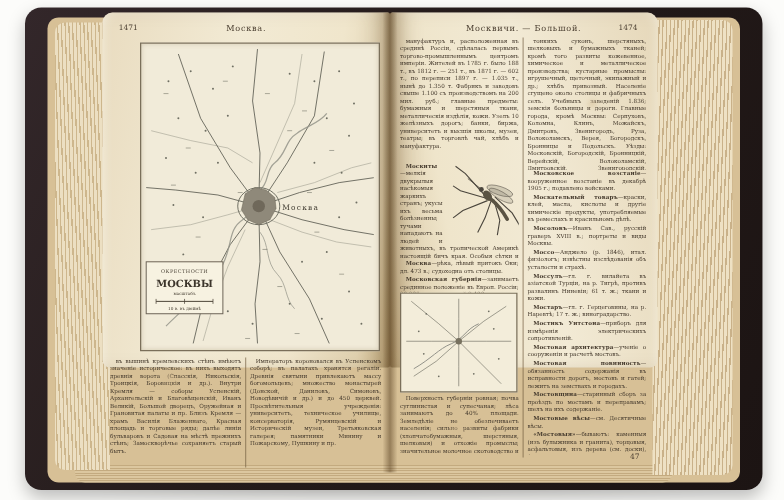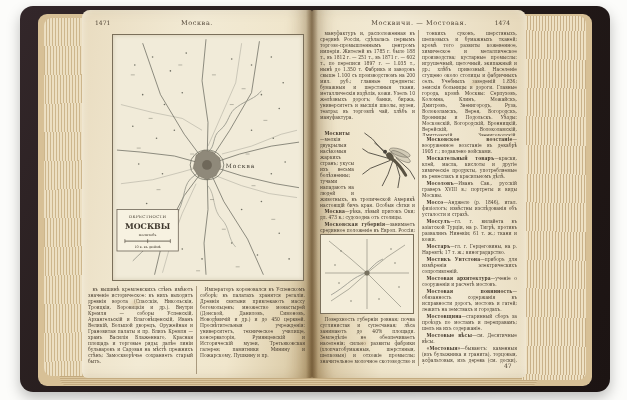--- a/index.html
+++ b/index.html
@@ -12,21 +12,21 @@
          box-shadow:0 6px 14px rgba(0,0,0,.25);}
   .stack{position:absolute;left:38px;top:14px;width:554px;height:372px;border-radius:9px;
          background:#d7c096;}
   .fan-left{position:absolute;left:44px;top:18px;width:44px;height:358px;border-radius:8px 0 0 8px;
          background:repeating-linear-gradient(88deg,#ecdfc2 0 2px,#cdb68c 2px 3px);}
   .fan-right{position:absolute;left:522px;top:16px;width:64px;height:364px;border-radius:0 8px 8px 0;
          background:repeating-linear-gradient(92deg,#eee1c4 0 2px,#c9b189 2px 3px);}
   .edge-bottom{position:absolute;left:60px;top:372px;width:478px;height:14px;
          background:repeating-linear-gradient(0deg,#dcc79f 0 1px,#c3aa7f 1px 2px);
          border-radius:0 0 8px 8px;}
-  .page{position:absolute;top:10px;height:368px;color:#44392e;}
+  .page{position:absolute;top:10px;height:284px;color:#44392e;}
   .page-left{left:82px;width:230px;border-radius:8px 2px 2px 6px;
          background:linear-gradient(100deg,#e9dcc0 0%,#f2ead4 40%,#f0e6cc 70%,#dfd0ae 90%,#c8b287 100%);
          box-shadow:inset -16px 0 20px -12px rgba(90,60,20,.55), inset 4px 3px 10px -6px rgba(255,255,250,.8);}
   .page-right{left:312px;width:214px;border-radius:2px 8px 6px 2px;
          background:linear-gradient(260deg,#e6d8ba 0%,#f2ead5 45%,#efe5cb 75%,#ddcdab 92%,#c7b086 100%);
          box-shadow:inset 16px 0 20px -12px rgba(90,60,20,.55), inset -4px 3px 10px -6px rgba(255,255,250,.7);}
   .gutter{position:absolute;left:306px;top:10px;width:12px;height:368px;
          background:linear-gradient(90deg,rgba(70,45,15,0) 0%,rgba(70,45,15,.45) 50%,rgba(70,45,15,0) 100%);}
   .runhead{position:absolute;top:9px;width:100%;text-align:center;font-size:6.5px;
          letter-spacing:.6px;color:#4a3e30;}
@@ -167,21 +167,21 @@
       <div class="vrule"></div>
       <div class="col" style="width:105px;height:88px;">
         <div class="micro">
             <p>Императоръ короновался въ Успенскомъ соборѣ; въ палатахъ хранятся регаліи. Древнія святыни привлекаютъ массу богомольцевъ; множество монастырей (Донской, Даниловъ, Симоновъ, Новодѣвичій и др.) и до 450 церквей. Просвѣтительныя учрежденія: университетъ, техническое училище, консерваторія, Румянцевскій и Историческій музеи, Третьяковская галерея; памятники Минину и Пожарскому, Пушкину и пр.</p>
           </div>
       </div>
     </div>
   </div>
 
   <div class="page page-right">
-    <div class="runhead">Москвичи. — Мостовая.</div>
+    <div class="runhead">Москвичи. — Большой.</div>
     <div class="pagenum" style="right:16px;">1474</div>
 
     <div class="cols" style="left:8px;top:20px;width:200px;height:336px;">
 
       <div style="width:95px;">
         <div class="block" style="height:100px;">
           <div class="micro">
               <p>мануфактуръ и, расположенная въ срединѣ Россіи, сдѣлалась первымъ торгово-промышленнымъ центромъ имперіи. Жителей въ 1785 г. было 188 т., въ 1812 г. — 251 т., въ 1871 г. — 602 т., по переписи 1897 г. — 1.035 т., нынѣ до 1.350 т. Фабрикъ и заводовъ свыше 1.100 съ производствомъ на 200 мил. руб.; главные предметы: бумажныя и шерстяныя ткани, металлическія издѣлія, кожи. Узелъ 10 желѣзныхъ дорогъ; банки, биржа, университетъ и высшія школы, музеи, театры; въ торговлѣ чай, хлѣбъ и мануфактура.</p>
             </div>
         </div>

